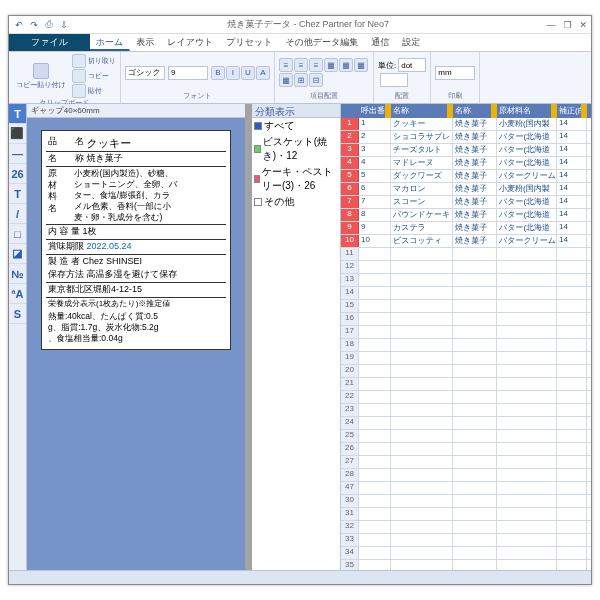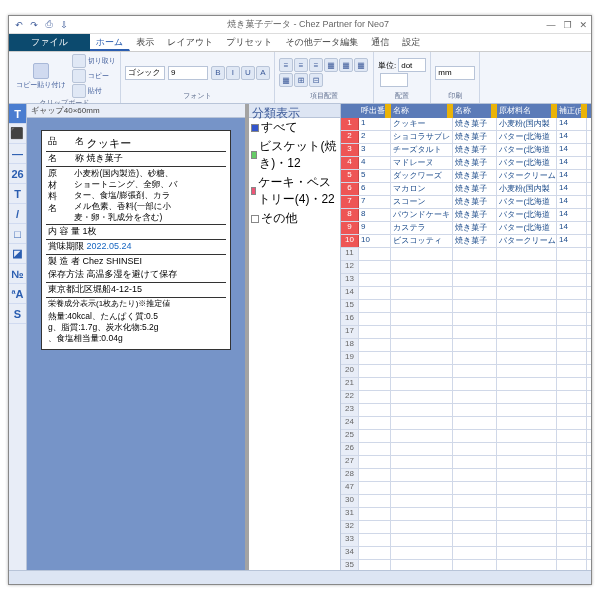--- a/index.html
+++ b/index.html
@@ -27,21 +27,21 @@
 .tools .tb{height:20px;display:flex;align-items:center;justify-content:center;font-size:11px;font-weight:bold;color:#2a5db0;border-bottom:1px solid #d0daf0}
 .tools .tb.sel{background:#4a7dd0;color:#fff}
 .design{flex:0 0 218px;background:#7694c8;display:flex;flex-direction:column}
 .design .hdr{height:14px;background:#e8edf7;border-bottom:1px solid #b8c4d8;padding:1px 4px;font-size:8px;color:#444}
 .canvas{flex:1;padding:8px;overflow:hidden;position:relative}
 .label{width:190px;background:#fff;border:1px solid #333;margin:4px auto;padding:4px;font-size:9px;line-height:1.3}
 .label .row{border-bottom:1px solid #333;padding:1px 2px;display:flex}
 .label .row.noborder{border-bottom:none}
 .label .k{white-space:pre}
 .label .date{color:#1565c0}
-.categ{flex:0 0 96px;background:#fff;border-left:4px solid #a3a3a3;border-right:1px solid #b8c4d8;display:flex;flex-direction:column;font-size:12px}
+.categ{flex:0 0 96px;background:#fff;border-left:7px solid #a3a3a3;border-right:1px solid #b8c4d8;display:flex;flex-direction:column;font-size:10px}
 .categ .chdr{height:14px;background:#dde5f3;padding:1px 3px;border-bottom:1px solid #b8c4d8;color:#3b5998}
 .categ .item{padding:1px 2px;display:flex;align-items:center;gap:2px}
 .categ .sw{width:8px;height:8px;border:1px solid #888}
 .grid{flex:1;display:flex;flex-direction:column;overflow:hidden;font-size:8px}
 .grid-head{display:flex;background:#5b7bb8;color:#fff;height:14px}
 .grid-head .c{border-right:6px solid #eab308;padding:1px 2px;overflow:hidden;white-space:nowrap}
 .grid-body{flex:1;overflow:hidden}
 .grid-row{display:flex;height:13px;border-bottom:1px solid #d0d8e8}
 .grid-row .rn{width:18px;background:#e55;color:#fff;text-align:center;border-right:1px solid #c44;font-size:8px}
 .grid-row.empty .rn{background:#e8edf7;color:#666;border-right:1px solid #d0d8e8}
@@ -219,21 +219,21 @@
           <div class="item">
             <span class="sw" style="background:#3355cc"></span>
             <span>すべて</span>
           </div>
           <div class="item">
             <span class="sw" style="background:#66cc66"></span>
             <span>ビスケット(焼き)・12</span>
           </div>
           <div class="item">
             <span class="sw" style="background:#ee5577"></span>
-            <span>ケーキ・ペストリー(4)・22</span>
+            <span>ケーキ・ペストリー(3)・26</span>
           </div>
           <div class="item">
             <span class="sw" style="background:#ffffff"></span>
             <span>その他</span>
           </div>
         </div>
     </div>
 
     <div class="grid">
       <div class="grid-head">

